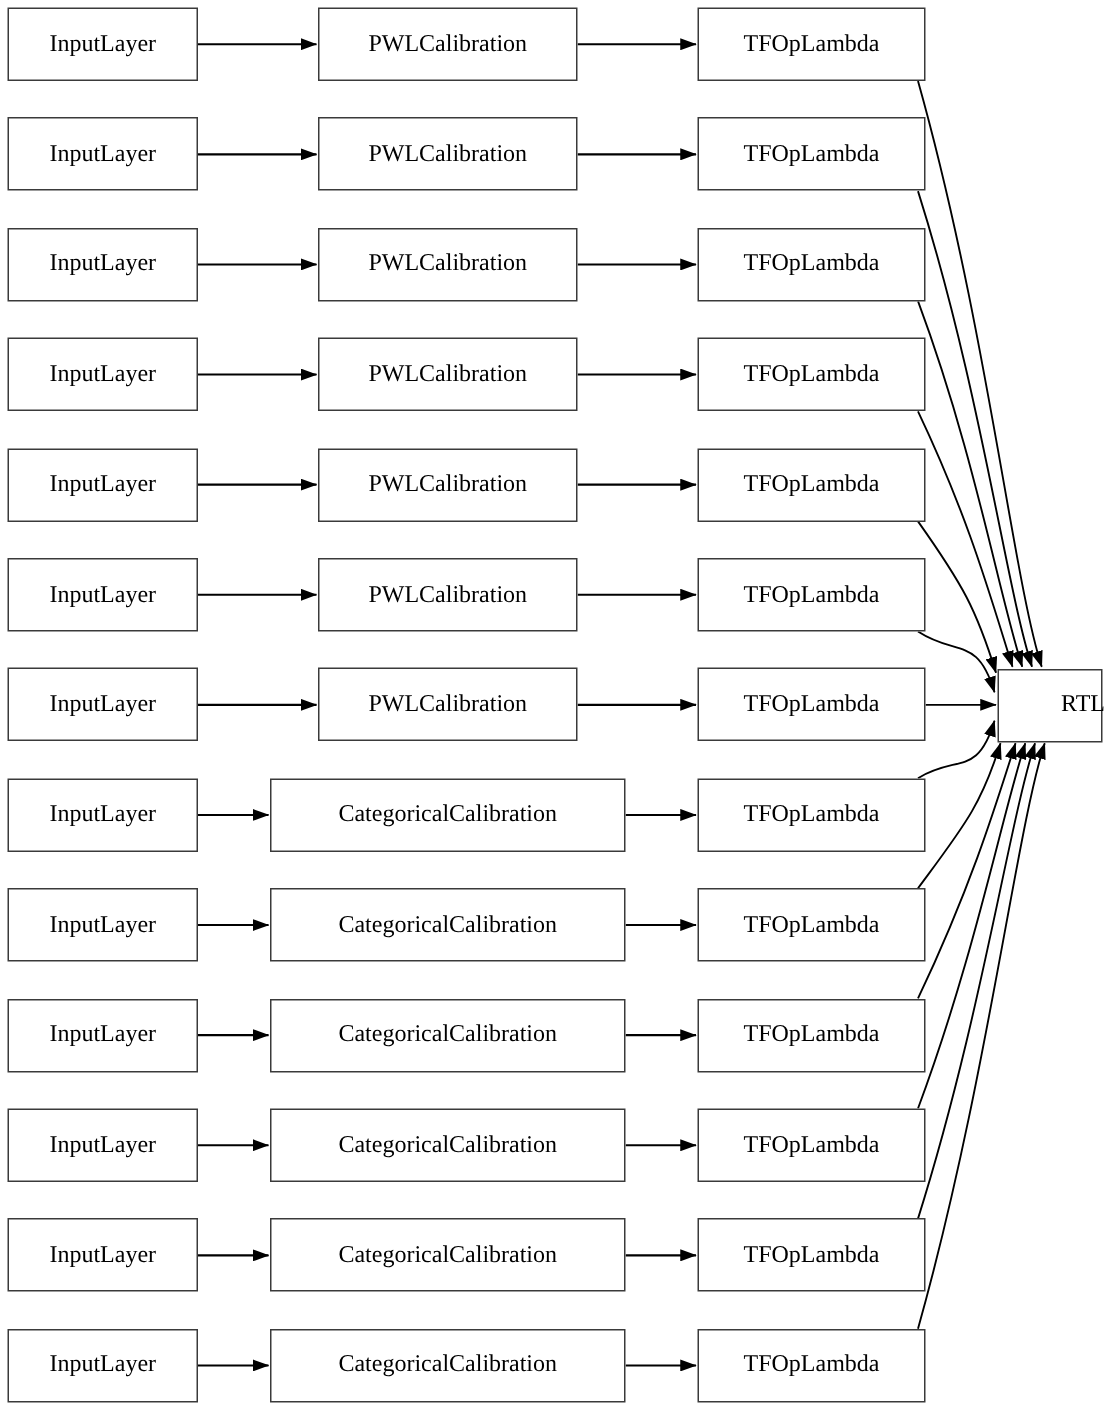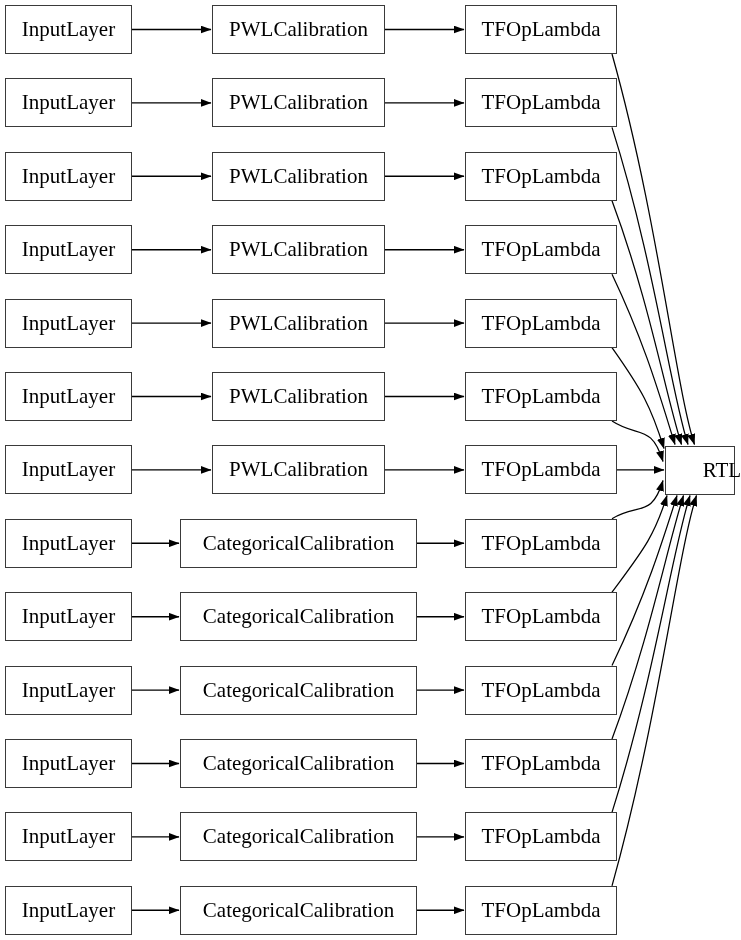--- a/index.html
+++ b/index.html
@@ -25,21 +25,21 @@
     pointer-events: none;
   }
   .node {
     position: absolute;
     box-sizing: border-box;
     border: 1px solid #3a3a3a;
     background: #ffffff;
     display: flex;
     align-items: center;
     justify-content: center;
-    font-size: 21px;
+    font-size: 16px;
     line-height: 1;
     color: #000000;
     white-space: nowrap;
   }
   .node-label {
     display: block;
   }
 </style>
 </head>
 <body>

